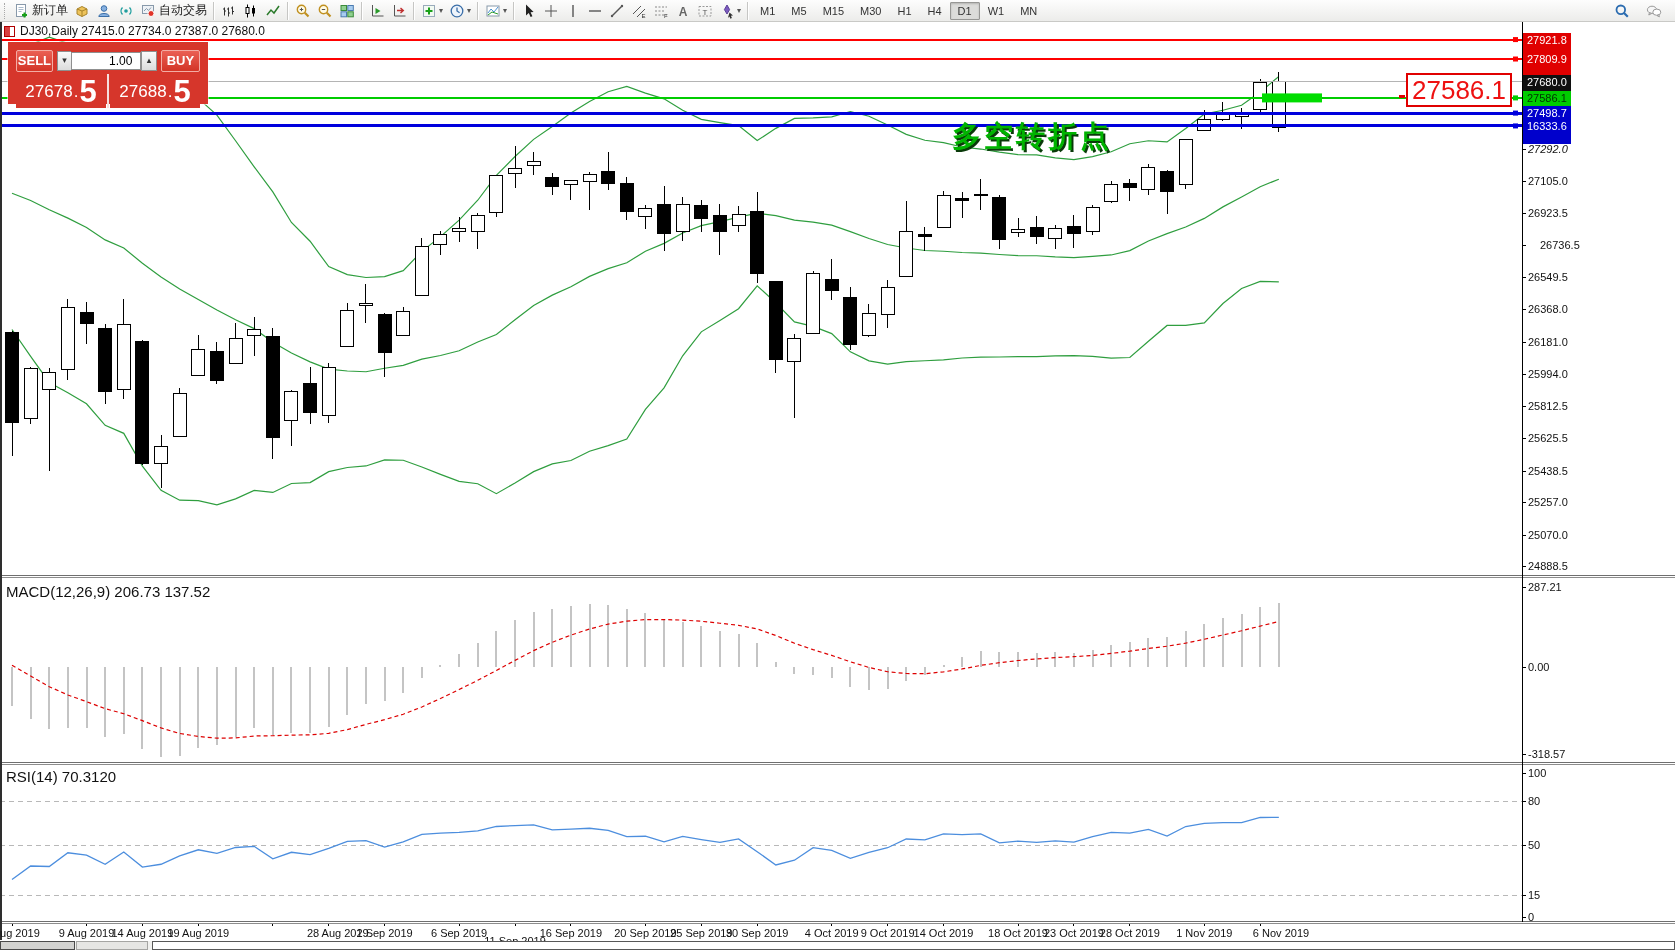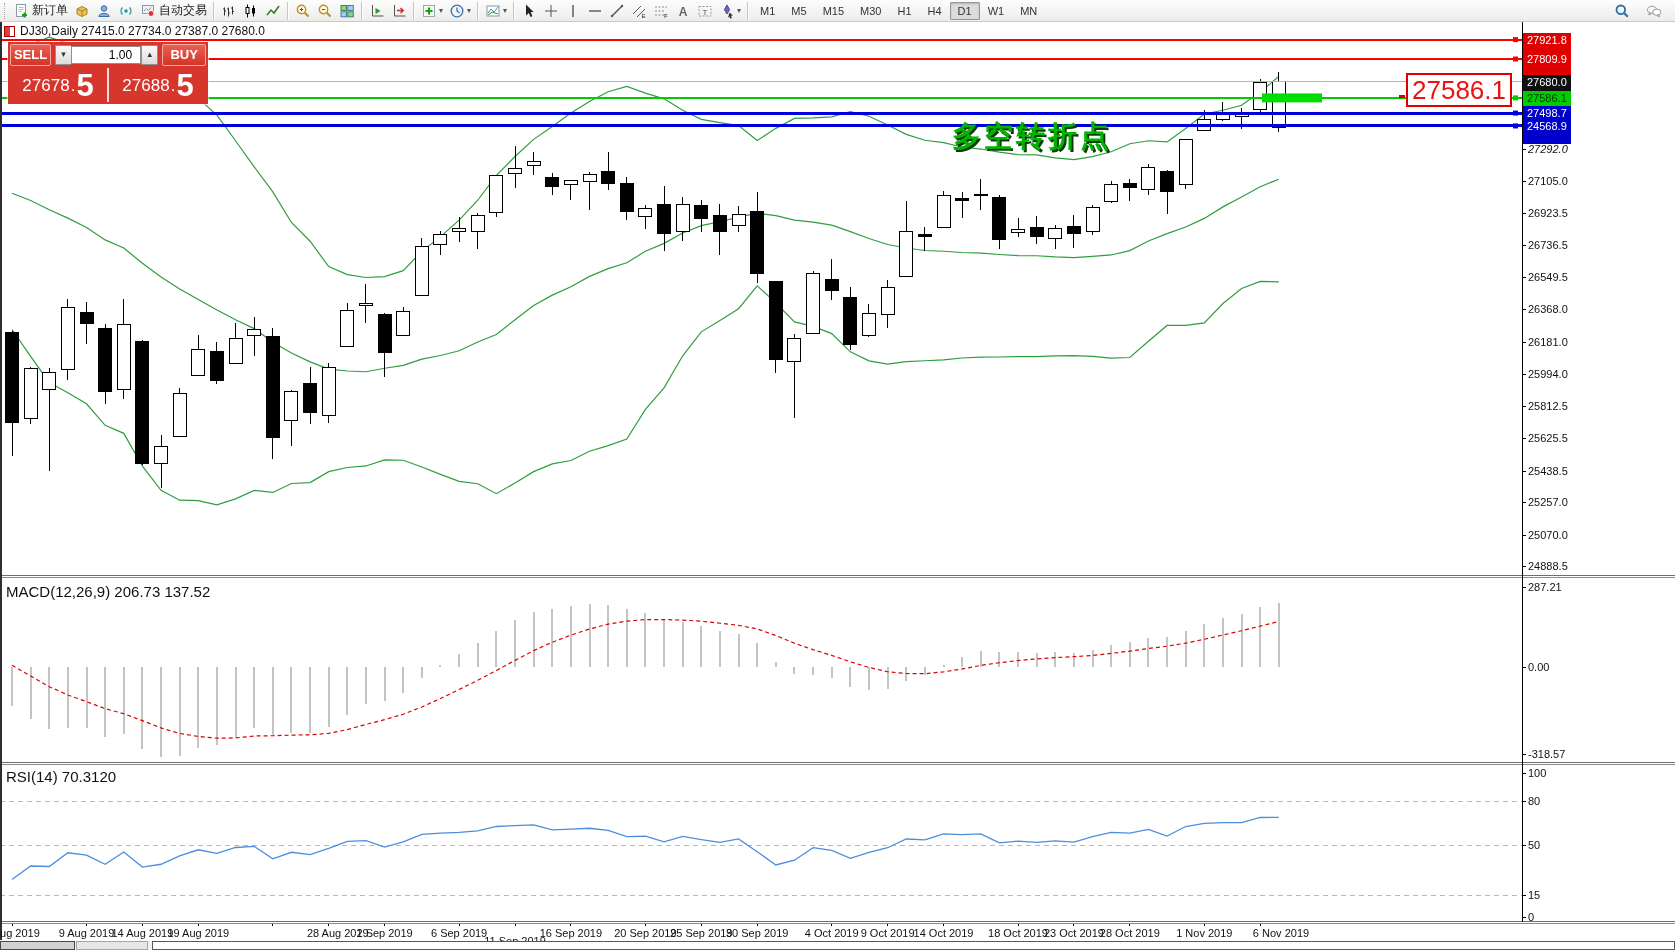--- a/index.html
+++ b/index.html
@@ -36,21 +36,21 @@
     background:linear-gradient(to right,#d84040 55%,#fff 45%);margin-right:5px;}
 
   
   .yl{position:absolute;left:1528px;font-size:11px;color:#111;z-index:4;white-space:nowrap;}
   .ptag{position:absolute;left:1523px;height:25px;line-height:14px;font-size:11px;
     padding:0 4px;z-index:5;white-space:nowrap;}
   .dl{position:absolute;font-size:11px;color:#111;z-index:4;width:80px;text-align:center;top:927px;}
 
   
   #trade-panel{position:absolute;left:8px;top:42px;width:200px;height:62px;background:#d6362b;
-    z-index:6;padding:2px;box-sizing:border-box;box-shadow:0 0 0 1px rgba(255,255,255,.55);}
+    z-index:6;padding:8px;box-sizing:border-box;box-shadow:0 0 0 1px rgba(255,255,255,.55);}
   #tp-row1{display:flex;align-items:center;height:22px;}
   .tp-btn{height:20px;line-height:20px;text-align:center;color:#fff;font-size:13px;font-weight:bold;
     background:linear-gradient(#ea6054,#d33426);border:1px solid #f3aca4;border-radius:2px;}
   #sell-btn{width:44px;}
   #buy-btn{width:47px;margin-left:4px;}
   .spin-btn{width:17px;height:18px;background:linear-gradient(#fafafa,#dcdcdc);border:1px solid #8f8f8f;
     font-size:9px;color:#333;text-align:center;line-height:17px;}
   #vol-dec{margin-left:4px;border-right:none;}
   .vol-input{width:58px;height:16px;border:1px solid #8f8f8f;font-size:12px;text-align:right;
     padding:0 8px 0 2px;font-family:"Liberation Sans",sans-serif;}
@@ -680,21 +680,21 @@
   <div id="callout-notch"></div>
 
   <div class="ind-label" style="top:583px;">MACD(12,26,9) 206.73 137.52</div>
   <div class="ind-label" style="top:768px;">RSI(14) 70.3120</div>
 
   <div id="axis-labels">
       <div class="yl" style="top: 46.6869px;">27843.5</div>
       <div class="yl" style="top: 142.5px; font-style: italic;">27292.0</div>
       <div class="yl" style="top: 174.988px;">27105.0</div>
       <div class="yl" style="top: 206.52px;">26923.5</div>
-      <div class="yl" style="top: 239.008px;">26736.5</div>
+      <div class="yl" style="top: 239.008px; margin-left: 12px;">26736.5</div>
       <div class="yl" style="top: 271.496px;">26549.5</div>
       <div class="yl" style="top: 303.028px;">26368.0</div>
       <div class="yl" style="top: 335.516px;">26181.0</div>
       <div class="yl" style="top: 368.004px;">25994.0</div>
       <div class="yl" style="top: 399.536px;">25812.5</div>
       <div class="yl" style="top: 432.024px;">25625.5</div>
       <div class="yl" style="top: 464.512px;">25438.5</div>
       <div class="yl" style="top: 496.044px;">25257.0</div>
       <div class="yl" style="top: 528.532px;">25070.0</div>
       <div class="yl" style="top: 560.064px;">24888.5</div>
@@ -704,21 +704,21 @@
       <div class="yl" style="top: 766.5px;">100</div>
       <div class="yl" style="top: 795.3px;">80</div>
       <div class="yl" style="top: 838.5px;">50</div>
       <div class="yl" style="top: 888.9px;">15</div>
       <div class="yl" style="top: 910.5px;">0</div>
       <div class="ptag" style="top: 32.5837px; background: rgb(224, 0, 0); color: rgb(255, 255, 255);">27921.8</div>
       <div class="ptag" style="top: 52.0243px; background: rgb(224, 0, 0); color: rgb(255, 255, 255);">27809.9</div>
       <div class="ptag" style="top: 74.5921px; background: rgb(16, 16, 16); color: rgb(255, 255, 255); text-align: center;">27680.0</div>
       <div class="ptag" style="top: 90.9055px; background: rgb(0, 204, 0); color: rgb(0, 51, 0);">27586.1</div>
       <div class="ptag" style="top: 106.09px; background: rgb(0, 0, 204); color: rgb(255, 255, 255);">27498.7</div>
-      <div class="ptag" style="top: 118.928px; background: rgb(0, 0, 204); color: rgb(255, 255, 255);">24568.9</div>
+      <div class="ptag" style="top: 118.928px; background: rgb(0, 0, 204); color: rgb(255, 255, 255);">16333.6</div>
     </div>
   <div id="date-labels">
       <div class="dl" style="left: -28px;">5 Aug 2019</div>
       <div class="dl" style="left: 46.52px;">9 Aug 2019</div>
       <div class="dl" style="left: 102.41px;">14 Aug 2019</div>
       <div class="dl" style="left: 158.3px;">19 Aug 2019</div>
       <div class="dl" style="left: 232.82px; margin-top: 16px;">23 Aug 2019</div>
       <div class="dl" style="left: 288.71px; text-align: right;">28 Aug 2019</div>
       <div class="dl" style="left: 344.6px;">2 Sep 2019</div>
       <div class="dl" style="left: 419.12px;">6 Sep 2019</div>

